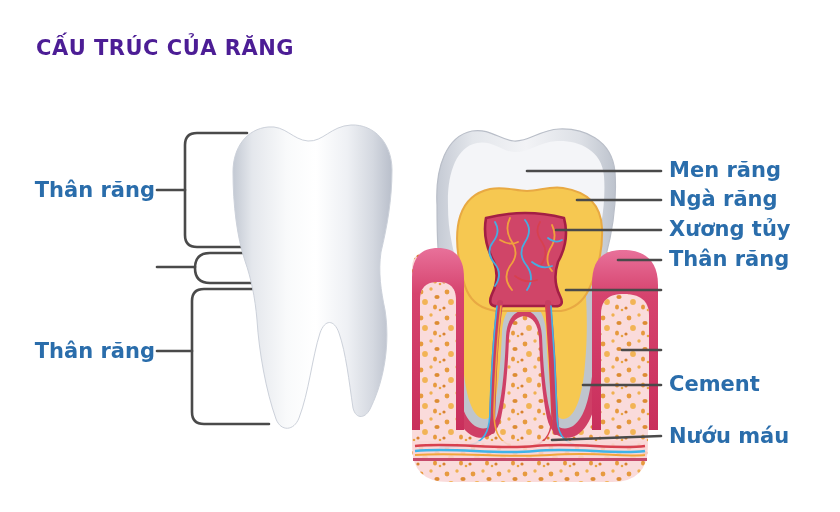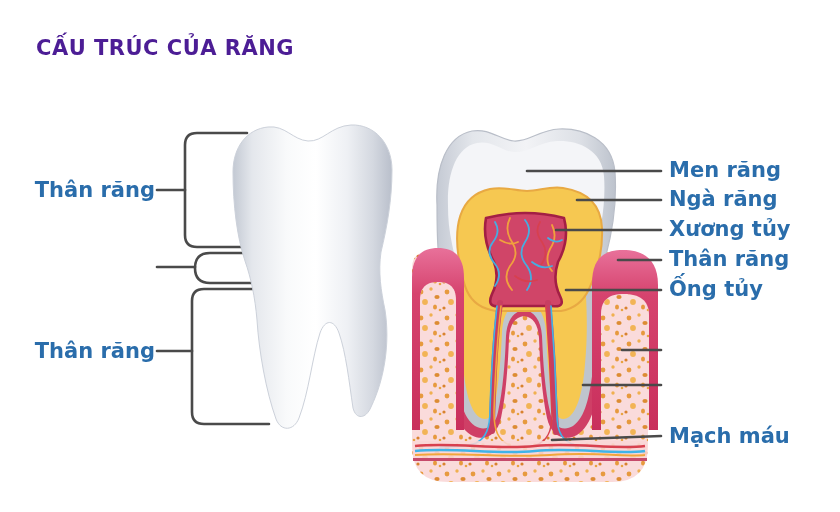--- a/index.html
+++ b/index.html
@@ -176,16 +176,16 @@
 
   <div class="title">CẤU TRÚC CỦA RĂNG</div>
 
   <div class="lbl lbl-left" style="top:177px">Thân răng</div>
   <div class="lbl lbl-left" style="top:338px">Thân răng</div>
 
   <div class="lbl lbl-right" style="top:157px">Men răng</div>
   <div class="lbl lbl-right" style="top:186px">Ngà răng</div>
   <div class="lbl lbl-right" style="top:216px">Xương tủy</div>
   <div class="lbl lbl-right" style="top:246px">Thân răng</div>
-  <div class="lbl lbl-right" style="top:276px">Ống tủy</div>
-  <div class="lbl lbl-right" style="top:423px">Mạch máu</div>
+  <div class="lbl lbl-right" style="top:371px">Cement</div>
+  <div class="lbl lbl-right" style="top:423px">Nướu máu</div>
 
 </div>
 
 </body></html>

